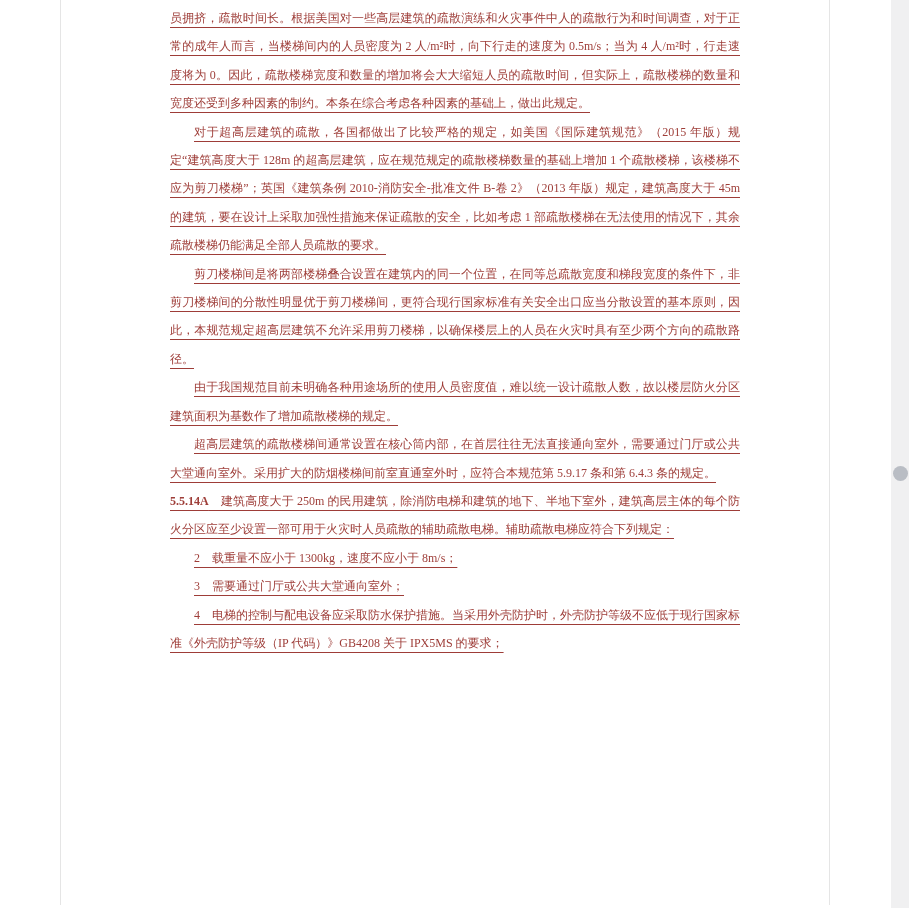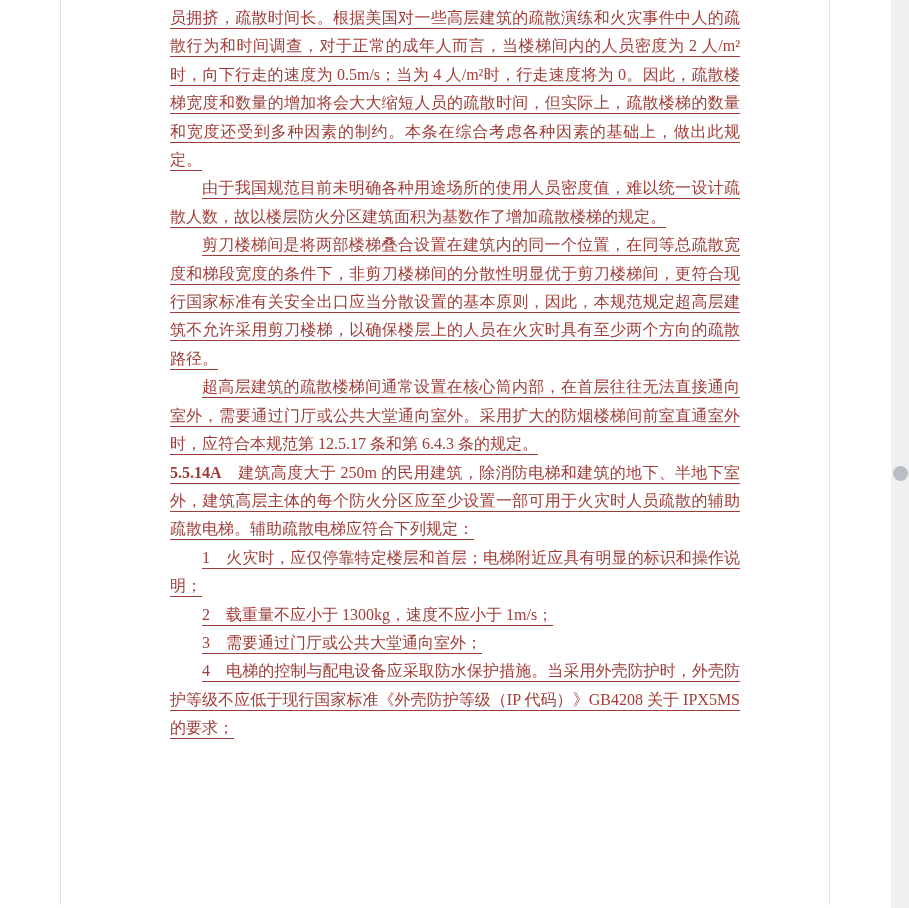--- a/index.html
+++ b/index.html
@@ -20,44 +20,44 @@
   .edge-line{position:absolute;top:0;bottom:3px;width:1px;background:var(--edge);}
   .edge-line.left{left:60px;}
   .edge-line.right{left:829px;}
   .side-panel{position:absolute;top:0;bottom:0;left:891px;width:18px;background:var(--panel);}
   .scroll-dot{position:absolute;left:893px;top:466px;width:15px;height:15px;border-radius:50%;background:var(--dot);}
   .text-column{
     position:absolute;left:170px;top:4px;width:570px;
   }
   .text-column p{
     margin:0;
-    font-size:16px;
+    font-size:12px;
     line-height:28.4px;
     color:var(--ink);
     text-align:justify;
     text-decoration:underline;
     text-decoration-color:var(--ink);
     text-decoration-thickness:1px;
     text-underline-offset:5px;
   }
   .text-column p.indent{text-indent:2em;}
   .text-column p.clause .prefix{font-weight:700;text-decoration:underline;}
 </style>
 </head>
 <body>
 
 <div class="page">
   <div class="text-column" id="text-column">
       <p>员拥挤，疏散时间长。根据美国对一些高层建筑的疏散演练和火灾事件中人的疏散行为和时间调查，对于正常的成年人而言，当楼梯间内的人员密度为 2 人/m²时，向下行走的速度为 0.5m/s；当为 4 人/m²时，行走速度将为 0。因此，疏散楼梯宽度和数量的增加将会大大缩短人员的疏散时间，但实际上，疏散楼梯的数量和宽度还受到多种因素的制约。本条在综合考虑各种因素的基础上，做出此规定。</p>
+      <p class="indent">对于超高层建筑的疏散，各国都做出了比较严格的规定，如美国《国际建筑规范》（2015 年版）规定“建筑高度大于 128m 的超高层建筑，应在规范规定的疏散楼梯数量的基础上增加 1 个疏散楼梯，该楼梯不应为剪刀楼梯”；英国《建筑条例 2010-消防安全-批准文件 B-卷 2》（2013 年版）规定，建筑高度大于 45m 的建筑，要在设计上采取加强性措施来保证疏散的安全，比如考虑 1 部疏散楼梯在无法使用的情况下，其余疏散楼梯仍能满足全部人员疏散的要求。</p>
+      <p class="indent">剪刀楼梯间是将两部楼梯叠合设置在建筑内的同一个位置，在同等总疏散宽度和梯段宽度的条件下，非剪刀楼梯间的分散性明显优于剪刀楼梯间，更符合现行国家标准有关安全出口应当分散设置的基本原则，因此，本规范规定超高层建筑不允许采用剪刀楼梯，以确保楼层上的人员在火灾时具有至少两个方向的疏散路径。</p>
       <p class="indent">由于我国规范目前未明确各种用途场所的使用人员密度值，难以统一设计疏散人数，故以楼层防火分区建筑面积为基数作了增加疏散楼梯的规定。</p>
-      <p class="indent">剪刀楼梯间是将两部楼梯叠合设置在建筑内的同一个位置，在同等总疏散宽度和梯段宽度的条件下，非剪刀楼梯间的分散性明显优于剪刀楼梯间，更符合现行国家标准有关安全出口应当分散设置的基本原则，因此，本规范规定超高层建筑不允许采用剪刀楼梯，以确保楼层上的人员在火灾时具有至少两个方向的疏散路径。</p>
-      <p class="indent">超高层建筑的疏散楼梯间通常设置在核心筒内部，在首层往往无法直接通向室外，需要通过门厅或公共大堂通向室外。采用扩大的防烟楼梯间前室直通室外时，应符合本规范第 12.5.17 条和第 6.4.3 条的规定。</p>
+      <p class="indent">超高层建筑的疏散楼梯间通常设置在核心筒内部，在首层往往无法直接通向室外，需要通过门厅或公共大堂通向室外。采用扩大的防烟楼梯间前室直通室外时，应符合本规范第 5.9.17 条和第 6.4.3 条的规定。</p>
       <p class="clause"><span class="prefix">5.5.14A</span><span>　建筑高度大于 250m 的民用建筑，除消防电梯和建筑的地下、半地下室外，建筑高层主体的每个防火分区应至少设置一部可用于火灾时人员疏散的辅助疏散电梯。辅助疏散电梯应符合下列规定：</span></p>
-      <p class="indent"><span class="prefix">1</span><span>　火灾时，应仅停靠特定楼层和首层；电梯附近应具有明显的标识和操作说明；</span></p>
-      <p class="indent"><span class="prefix">2</span><span>　载重量不应小于 1300kg，速度不应小于 1m/s；</span></p>
+      <p class="indent"><span class="prefix">2</span><span>　载重量不应小于 1300kg，速度不应小于 8m/s；</span></p>
       <p class="indent"><span class="prefix">3</span><span>　需要通过门厅或公共大堂通向室外；</span></p>
       <p class="indent"><span class="prefix">4</span><span>　电梯的控制与配电设备应采取防水保护措施。当采用外壳防护时，外壳防护等级不应低于现行国家标准《外壳防护等级（IP 代码）》GB4208 关于 IPX5MS 的要求；</span></p>
     </div>
 </div>
 
 <div class="edge-line left"></div>
 <div class="edge-line right"></div>
 <div class="side-panel"></div>
 <div class="scroll-dot"></div>
 

